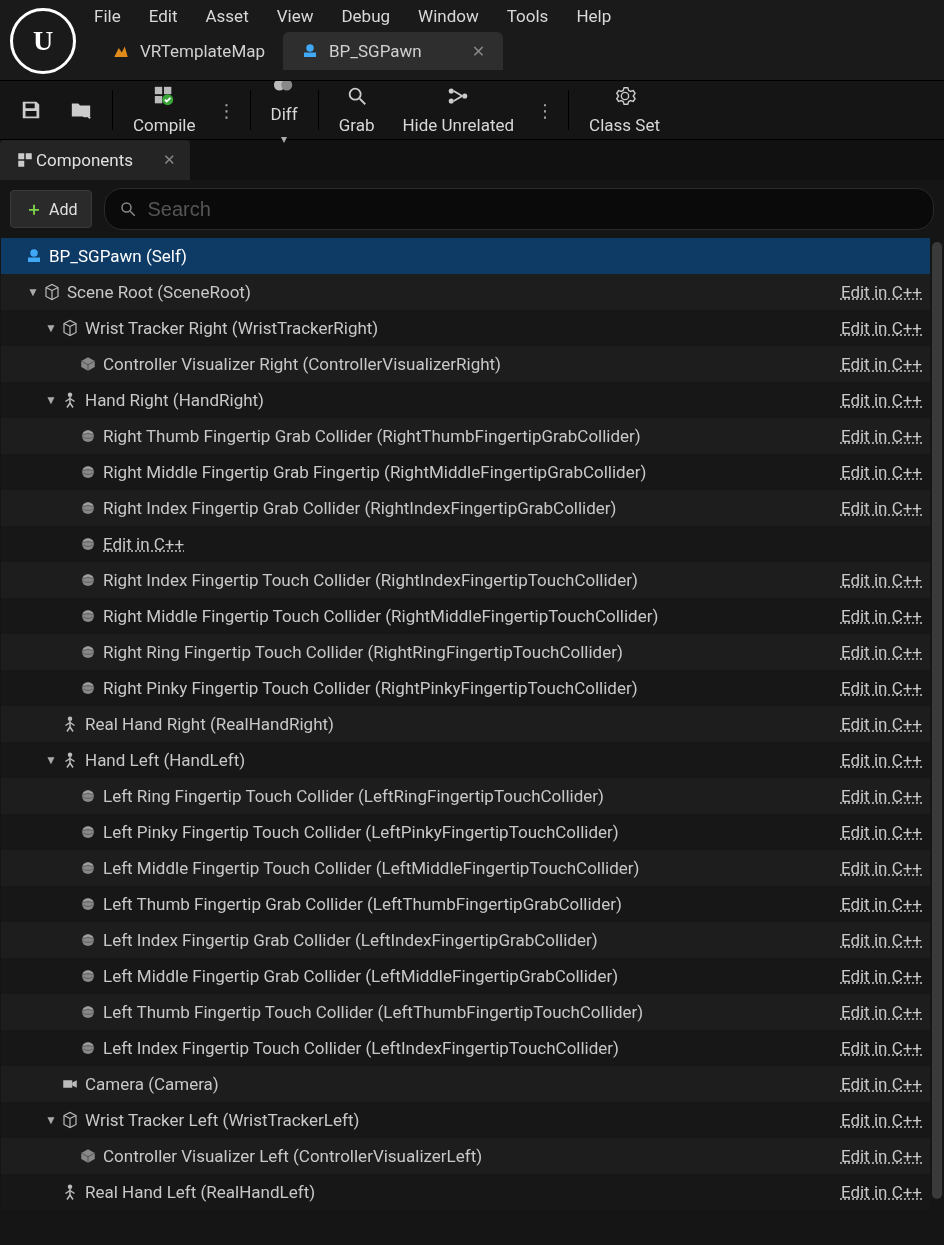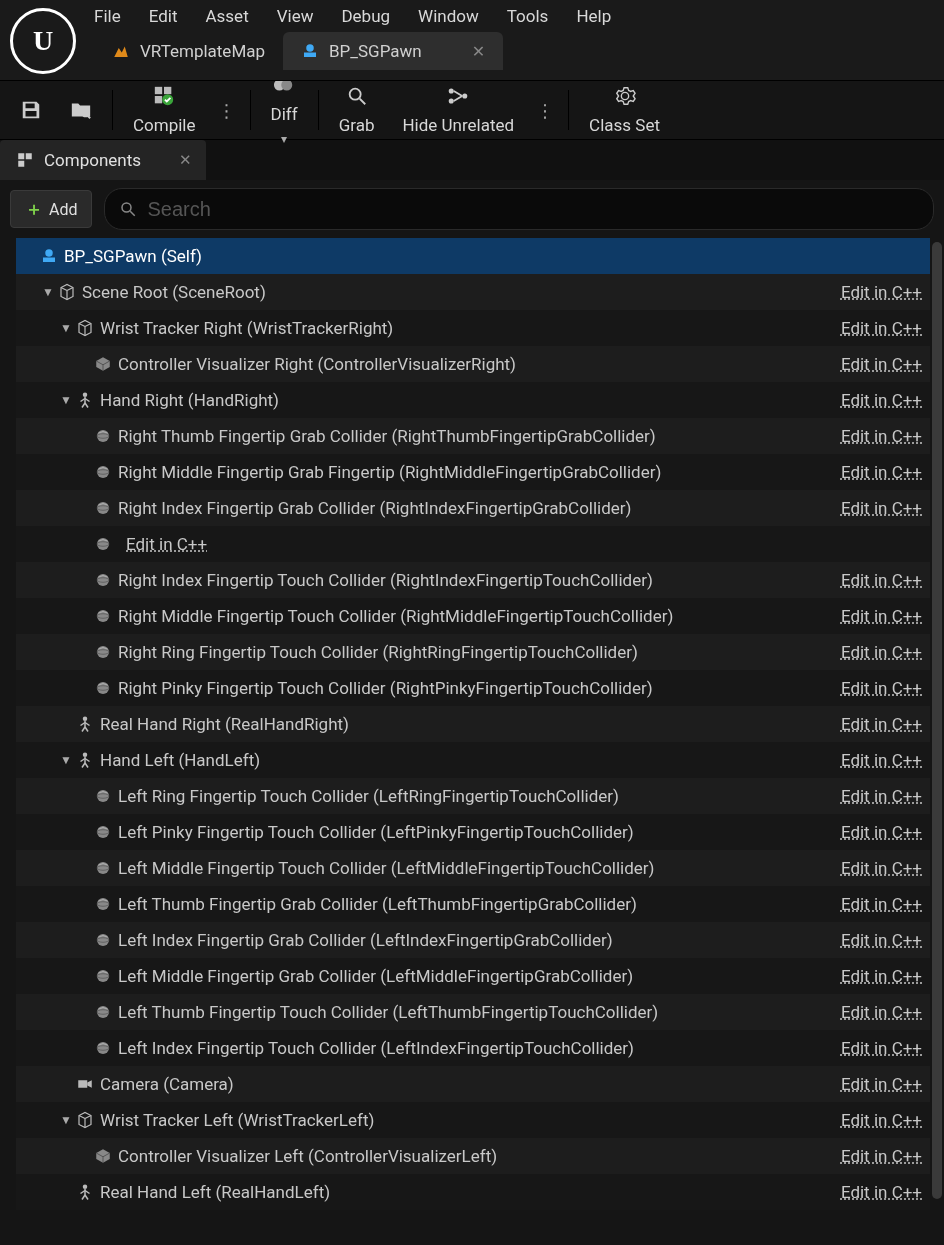--- a/index.html
+++ b/index.html
@@ -18,43 +18,43 @@
   .pawn-icon{color:#3fa9f5;}
   
   .toolbar{display:flex;align-items:center;height:58px;background:#151515;border-bottom:1px solid #000;padding:0 8px;gap:4px;}
   .tb-btn{display:flex;align-items:center;gap:8px;padding:6px 12px;color:#d8d8d8;font-size:17px;border-radius:3px;white-space:nowrap;flex-direction:column;}
   .tb-sep{width:1px;height:40px;background:#000;margin:0 4px;}
   .tb-more{color:#aaa;font-size:18px;padding:0 6px;}
   .tb-ico{display:inline-flex;width:22px;height:22px;align-items:center;justify-content:center;color:#ccc;}
   svg{display:block;}
   
   .panel-tabbar{display:flex;align-items:center;height:40px;background:#111;}
-  .panel-tab{display:flex;align-items:center;gap:8px;padding:6px 14px;background:#242424;color:#e0e0e0;font-size:17px;border-top-left-radius:4px;border-top-right-radius:4px;height:40px;box-sizing:border-box;}
+  .panel-tab{display:flex;align-items:center;padding:6px 14px;background:#242424;color:#e0e0e0;font-size:17px;border-top-left-radius:4px;border-top-right-radius:4px;height:40px;box-sizing:border-box;}
   .panel-tab .close{color:#888;font-size:15px;margin-left:30px;}
   
   .add-search{display:flex;align-items:center;gap:12px;padding:8px 10px;background:#151515;}
   .add-btn{display:flex;align-items:center;gap:6px;padding:6px 14px;background:#2a2a2a;border:1px solid #3a3a3a;border-radius:4px;color:#e0e0e0;font-size:16px;}
   .add-btn .plus{color:#7fd14b;font-weight:bold;font-size:18px;}
   .search-wrap{flex:1;display:flex;align-items:center;gap:8px;background:#0a0a0a;border:1px solid #2a2a2a;border-radius:18px;padding:4px 14px;height:32px;}
   .search-wrap input{flex:1;background:transparent;border:none;outline:none;color:#ccc;font-size:20px;}
   .search-wrap input::placeholder{color:#555;}
   
   .tree-wrap{position:relative;height:calc(1245px - 80px - 58px - 40px - 52px);overflow:hidden;background:#151515;}
-  .tree{position:absolute;left:16px;right:14px;top:0;}
+  .tree{position:absolute;left:1px;right:14px;top:0;}
   .scrollbar{position:absolute;right:2px;top:4px;width:10px;bottom:4px;background:transparent;}
   .scrollbar-thumb{position:absolute;top:0;width:10px;height:95%;background:#3a3a3a;border-radius:5px;}
   .row{display:flex;align-items:center;height:36px;padding-right:8px;font-size:17px;color:#c8c8c8;}
   .row:nth-child(odd){background:#171717;}
   .row:nth-child(even){background:#1d1d1d;}
   .row.selected{background:#0e3a66;color:#fff;}
   .row .indent{display:inline-block;}
   .arrow{width:16px;text-align:center;color:#aaa;font-size:12px;display:inline-block;}
   .ico{width:22px;display:inline-flex;align-items:center;justify-content:center;color:#aaa;margin-right:4px;}
   .row .label{flex:1;white-space:nowrap;overflow:hidden;text-overflow:ellipsis;}
-  .edit-link{color:#c8c8c8;text-decoration:underline dotted;font-size:17px;white-space:nowrap;margin-left:8px;}
+  .edit-link{color:#c8c8c8;text-decoration:underline dotted;font-size:17px;white-space:nowrap;}
 </style>
 </head>
 <body>
 
 <div class="menubar">
   <div class="ue-logo">U</div>
   <div class="menubar-col">
     <div class="menu-row" id="menu-row">
         <span>File</span>
         <span>Edit</span>

